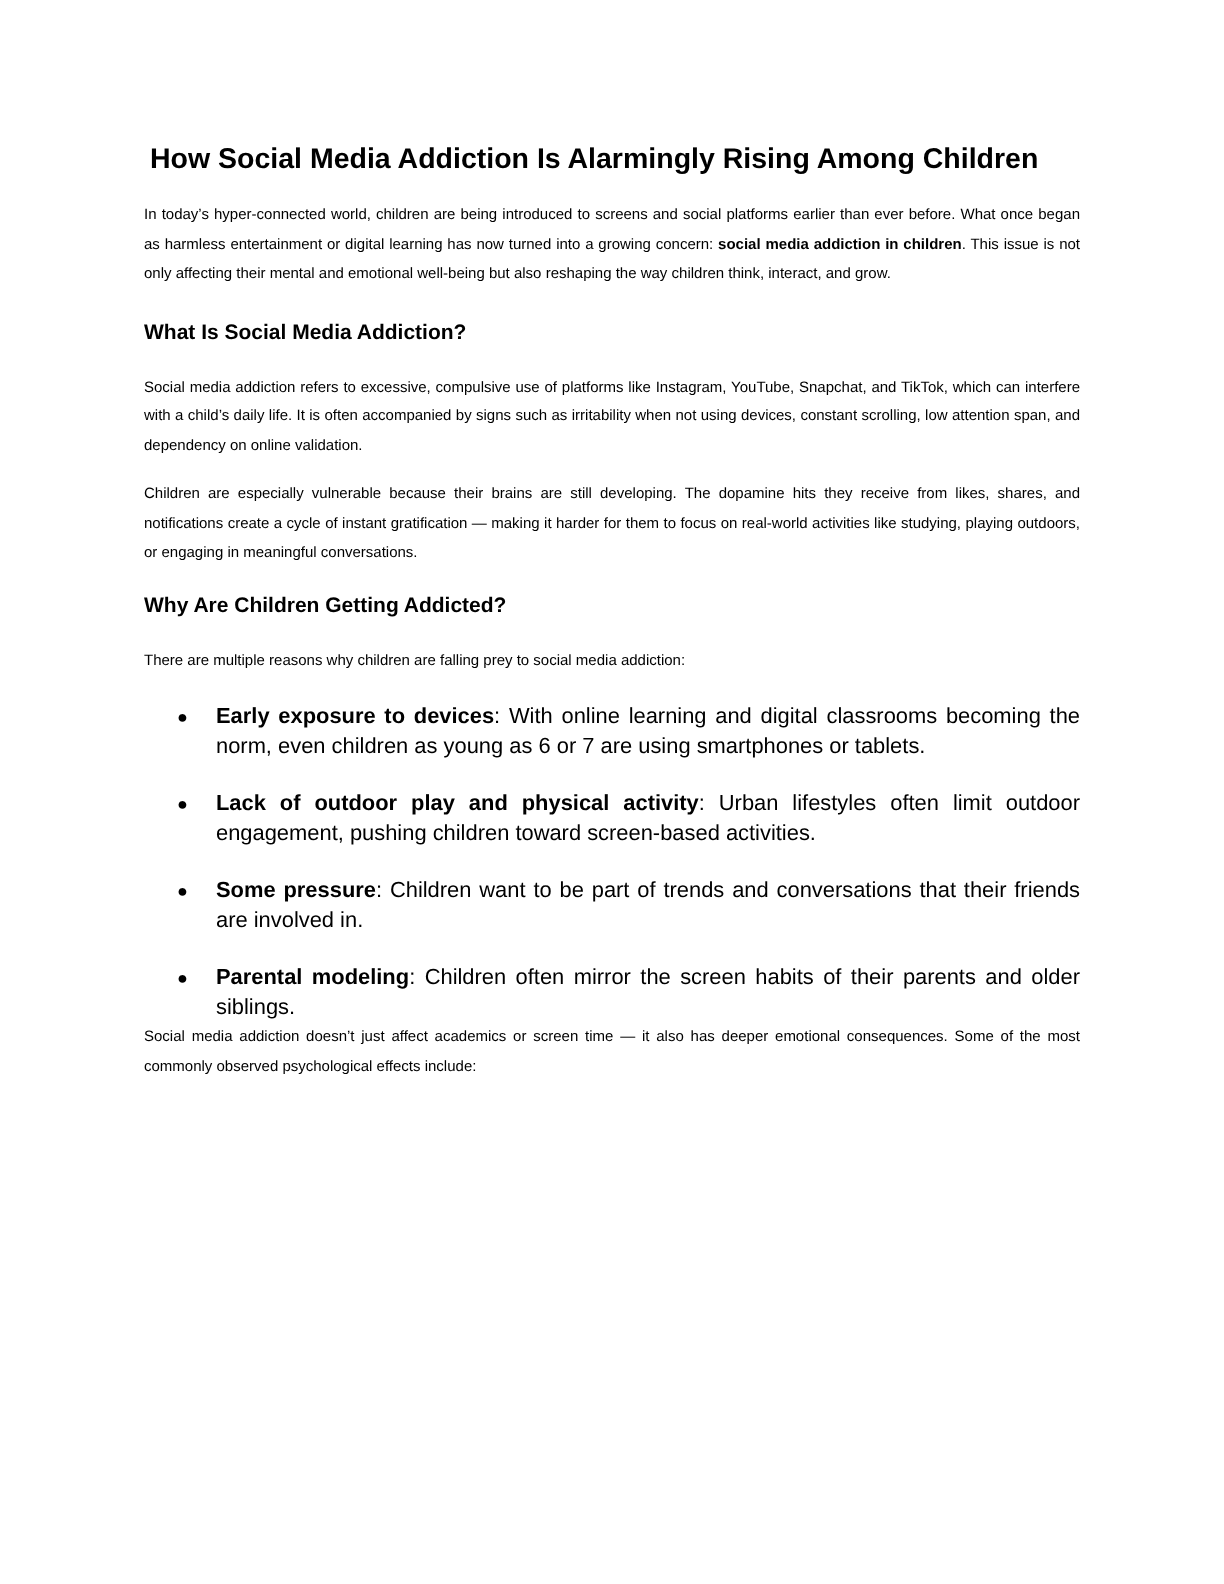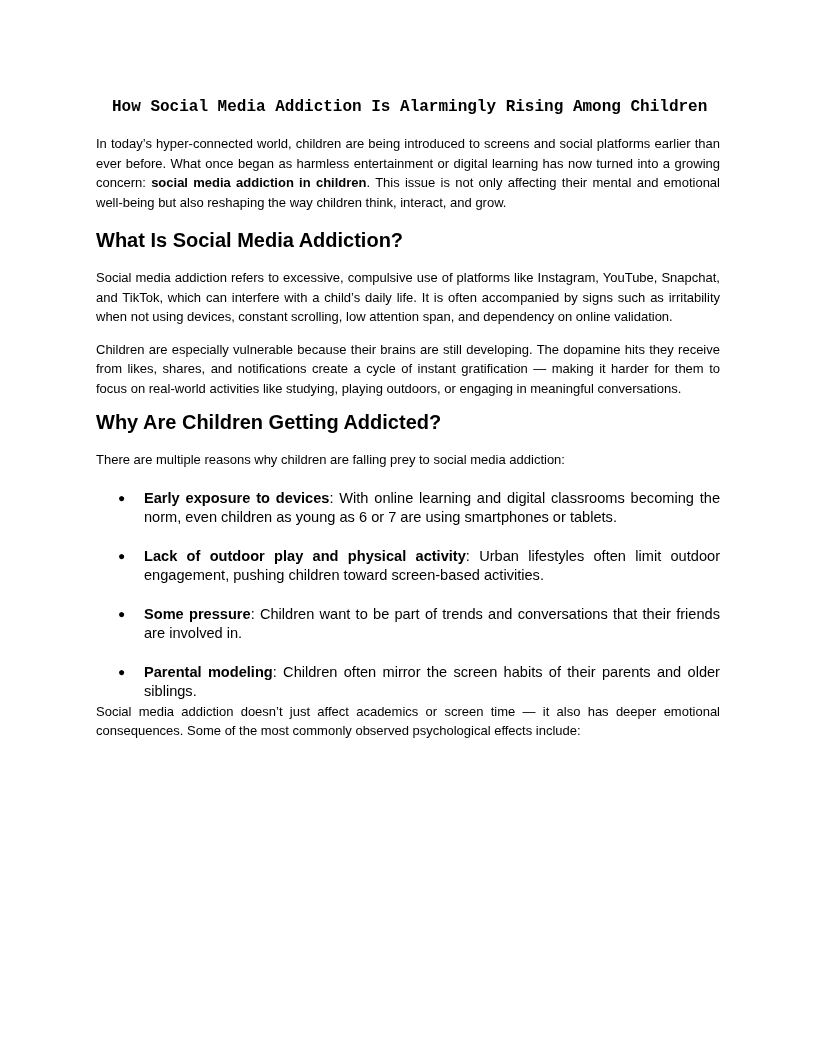--- a/index.html
+++ b/index.html
@@ -15,37 +15,37 @@
       font-family: "Liberation Sans", sans-serif;
       color: #000000;
     }
     .page {
       position: absolute;
       left: 96px;
       top: 94px;
       width: 624px;
     }
     h1 {
-      font-family: Liberation Mono, monospace;
-      font-size: 16px;
+      font-family: Liberation Sans, sans-serif;
+      font-size: 19px;
       font-weight: bold;
       line-height: 26px;
-      margin: 0 0 14px 16px;
+      margin: 0 0 14px 4px;
       text-align: justify;
       text-align-last: left;
     }
     h2 {
       font-family: "Liberation Sans", sans-serif;
-      font-size: 20px;
+      font-size: 14px;
       font-weight: bold;
       line-height: 22px;
       margin: 17px 0 17px 0;
     }
     p {
-      font-size: 13px;
+      font-size: 10px;
       line-height: 19.5px;
       margin: 0 0 13px 0;
       text-align: justify;
     }
     ul {
       list-style: none;
       margin: 0;
       padding: 0;
     }
     li {

